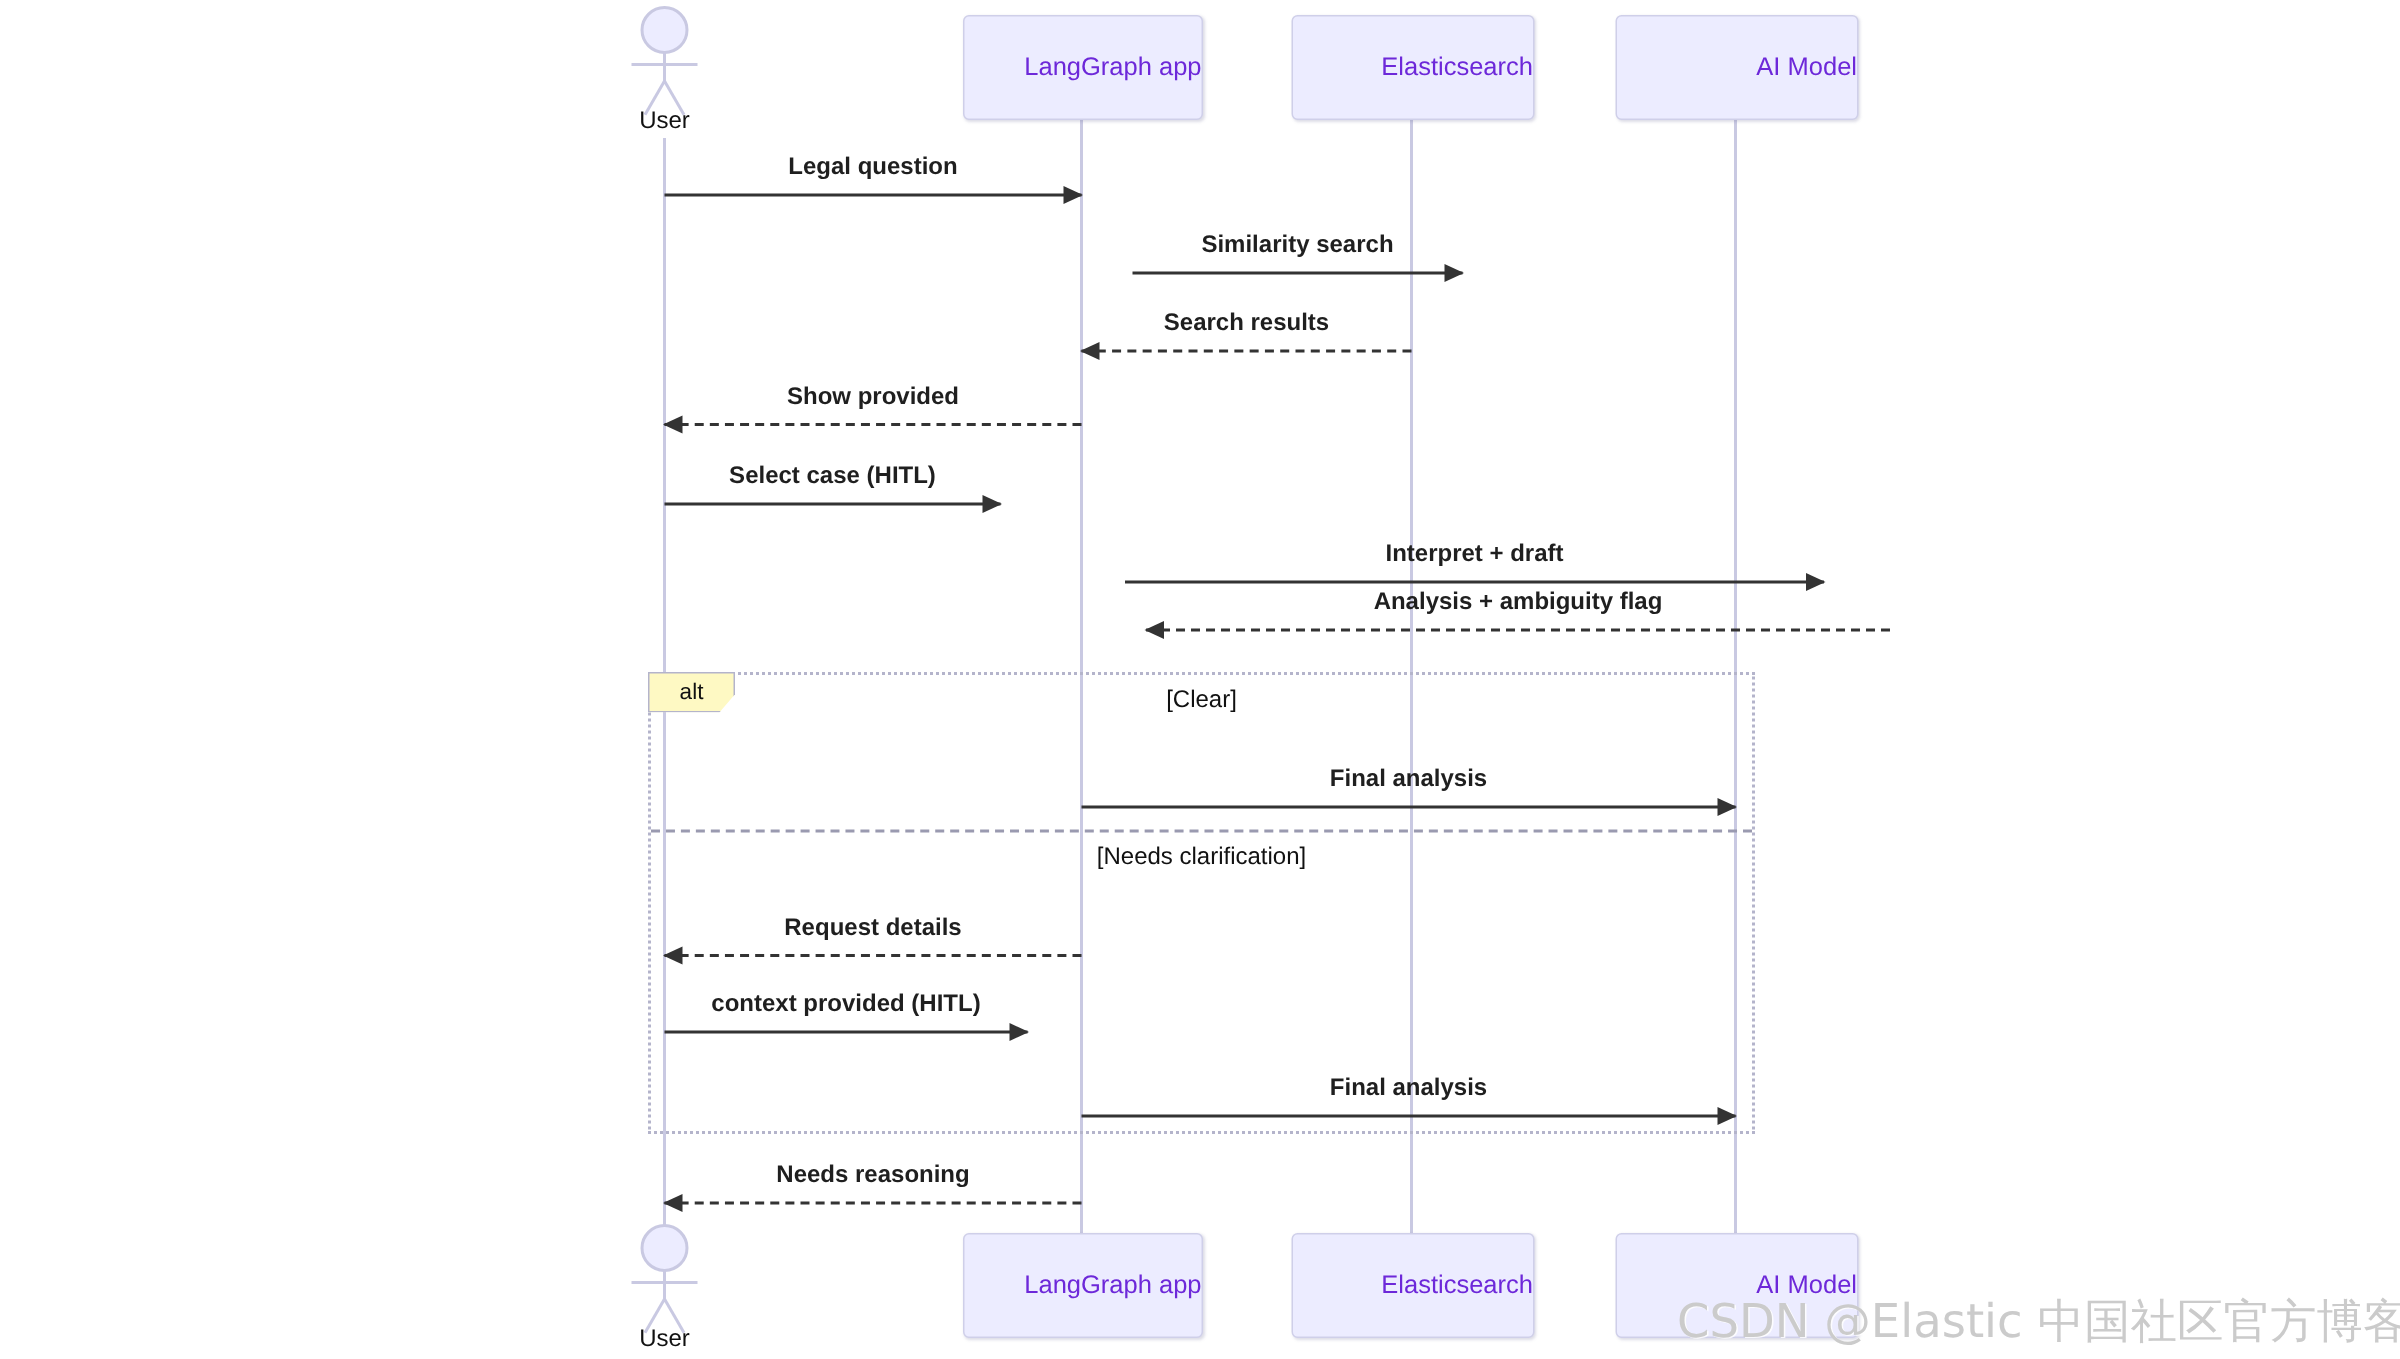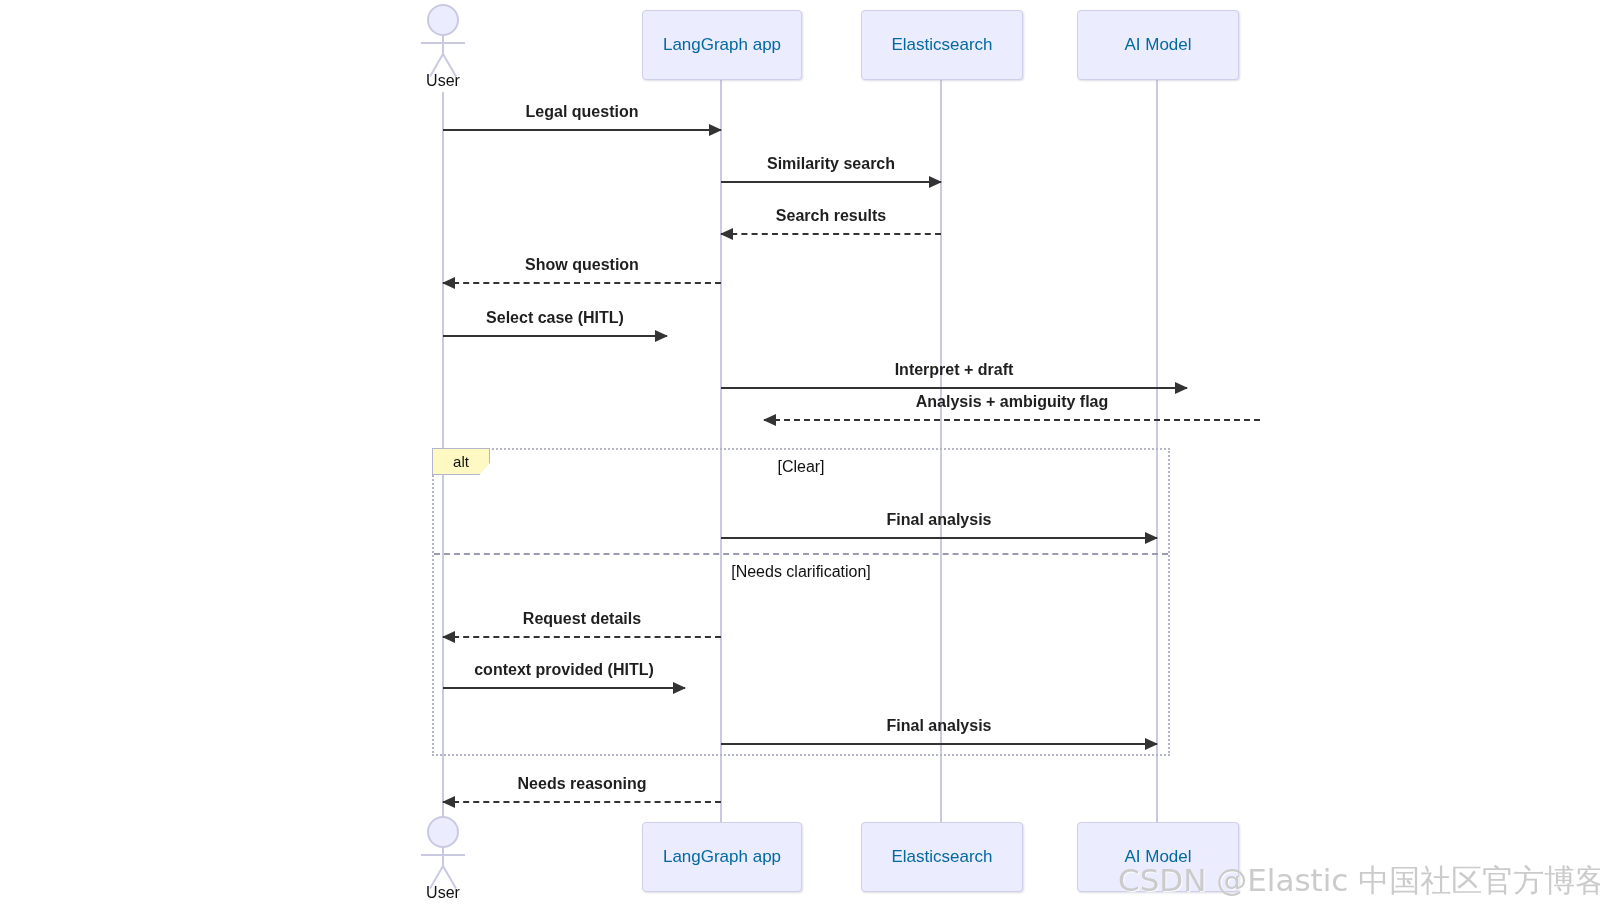--- a/index.html
+++ b/index.html
@@ -6,22 +6,22 @@
   body{width:1600px;height:906px;overflow:hidden;position:relative;
        font-family:"Liberation Sans","DejaVu Sans",sans-serif;color:#1a1a1a;}
   .canvas{position:absolute;left:0;top:0;width:1600px;height:906px;background:#ffffff;}
 
   
   .lifeline{position:absolute;width:2px;background:#C9C9E2;}
 
   
   .pbox{position:absolute;height:68px;background:#ECECFF;border:1px solid #CFCFE9;
         border-radius:4px;box-shadow:1px 1px 2px rgba(120,120,160,.25);
-        display:flex;align-items:center;justify-content:center;
-        font-size:17px;color:#0369a1;z-index:5;}
+        display:flex;align-items:center;justify-content:flex-end;
+        font-size:17px;color:#6d28d9;z-index:5;}
 
   
   .figure{position:absolute;width:64px;height:90px;z-index:5;}
   .figure .head{position:absolute;left:16px;top:0;width:28px;height:28px;border-radius:50%;
                 background:#ECECFF;border:2px solid #C9C9E2;}
   .figure .body{position:absolute;left:31px;top:30px;width:2px;height:22px;background:#C9C9E2;}
   .figure .arms{position:absolute;left:10px;top:38px;width:44px;height:2px;background:#C9C9E2;}
   .figure .leg{position:absolute;left:31px;top:50px;width:2px;height:26px;background:#C9C9E2;
                transform-origin:top center;}
   .figure .leg-l{transform:rotate(-30deg);}
@@ -101,41 +101,41 @@
   </div>
   <div class="pbox" style="left:1077px;top:822px;width:160px;">
     <span>AI Model</span>
   </div>
 
   <div class="msg solid right" style="left:443px;top:102px;width:278px;">
     <span class="msg-label">Legal question</span>
     <div class="msg-line"></div>
   </div>
 
-  <div class="msg solid right" style="left:721px;top:154px;width:220px;">
+  <div class="msg solid right" style="left:721px;top:154px;width:220px;padding-left:34px;">
     <span class="msg-label">Similarity search</span>
     <div class="msg-line"></div>
   </div>
 
   <div class="msg dashed left" style="left:721px;top:206px;width:220px;">
     <span class="msg-label">Search results</span>
     <div class="msg-line"></div>
   </div>
 
   <div class="msg dashed left" style="left:443px;top:255px;width:278px;">
-    <span class="msg-label">Show question</span>
+    <span class="msg-label">Show provided</span>
     <div class="msg-line"></div>
   </div>
 
   <div class="msg solid right" style="left:443px;top:308px;width:224px;">
     <span class="msg-label">Select case (HITL)</span>
     <div class="msg-line"></div>
   </div>
 
-  <div class="msg solid right" style="left:721px;top:360px;width:466px;">
+  <div class="msg solid right" style="left:750px;top:360px;width:466px;">
     <span class="msg-label">Interpret + draft</span>
     <div class="msg-line"></div>
   </div>
 
   <div class="msg dashed left" style="left:721px;top:392px;width:496px;margin-left:43px;">
     <span class="msg-label">Analysis + ambiguity flag</span>
     <div class="msg-line"></div>
   </div>
 
   <div class="msg solid right" style="left:721px;top:510px;width:436px;">

